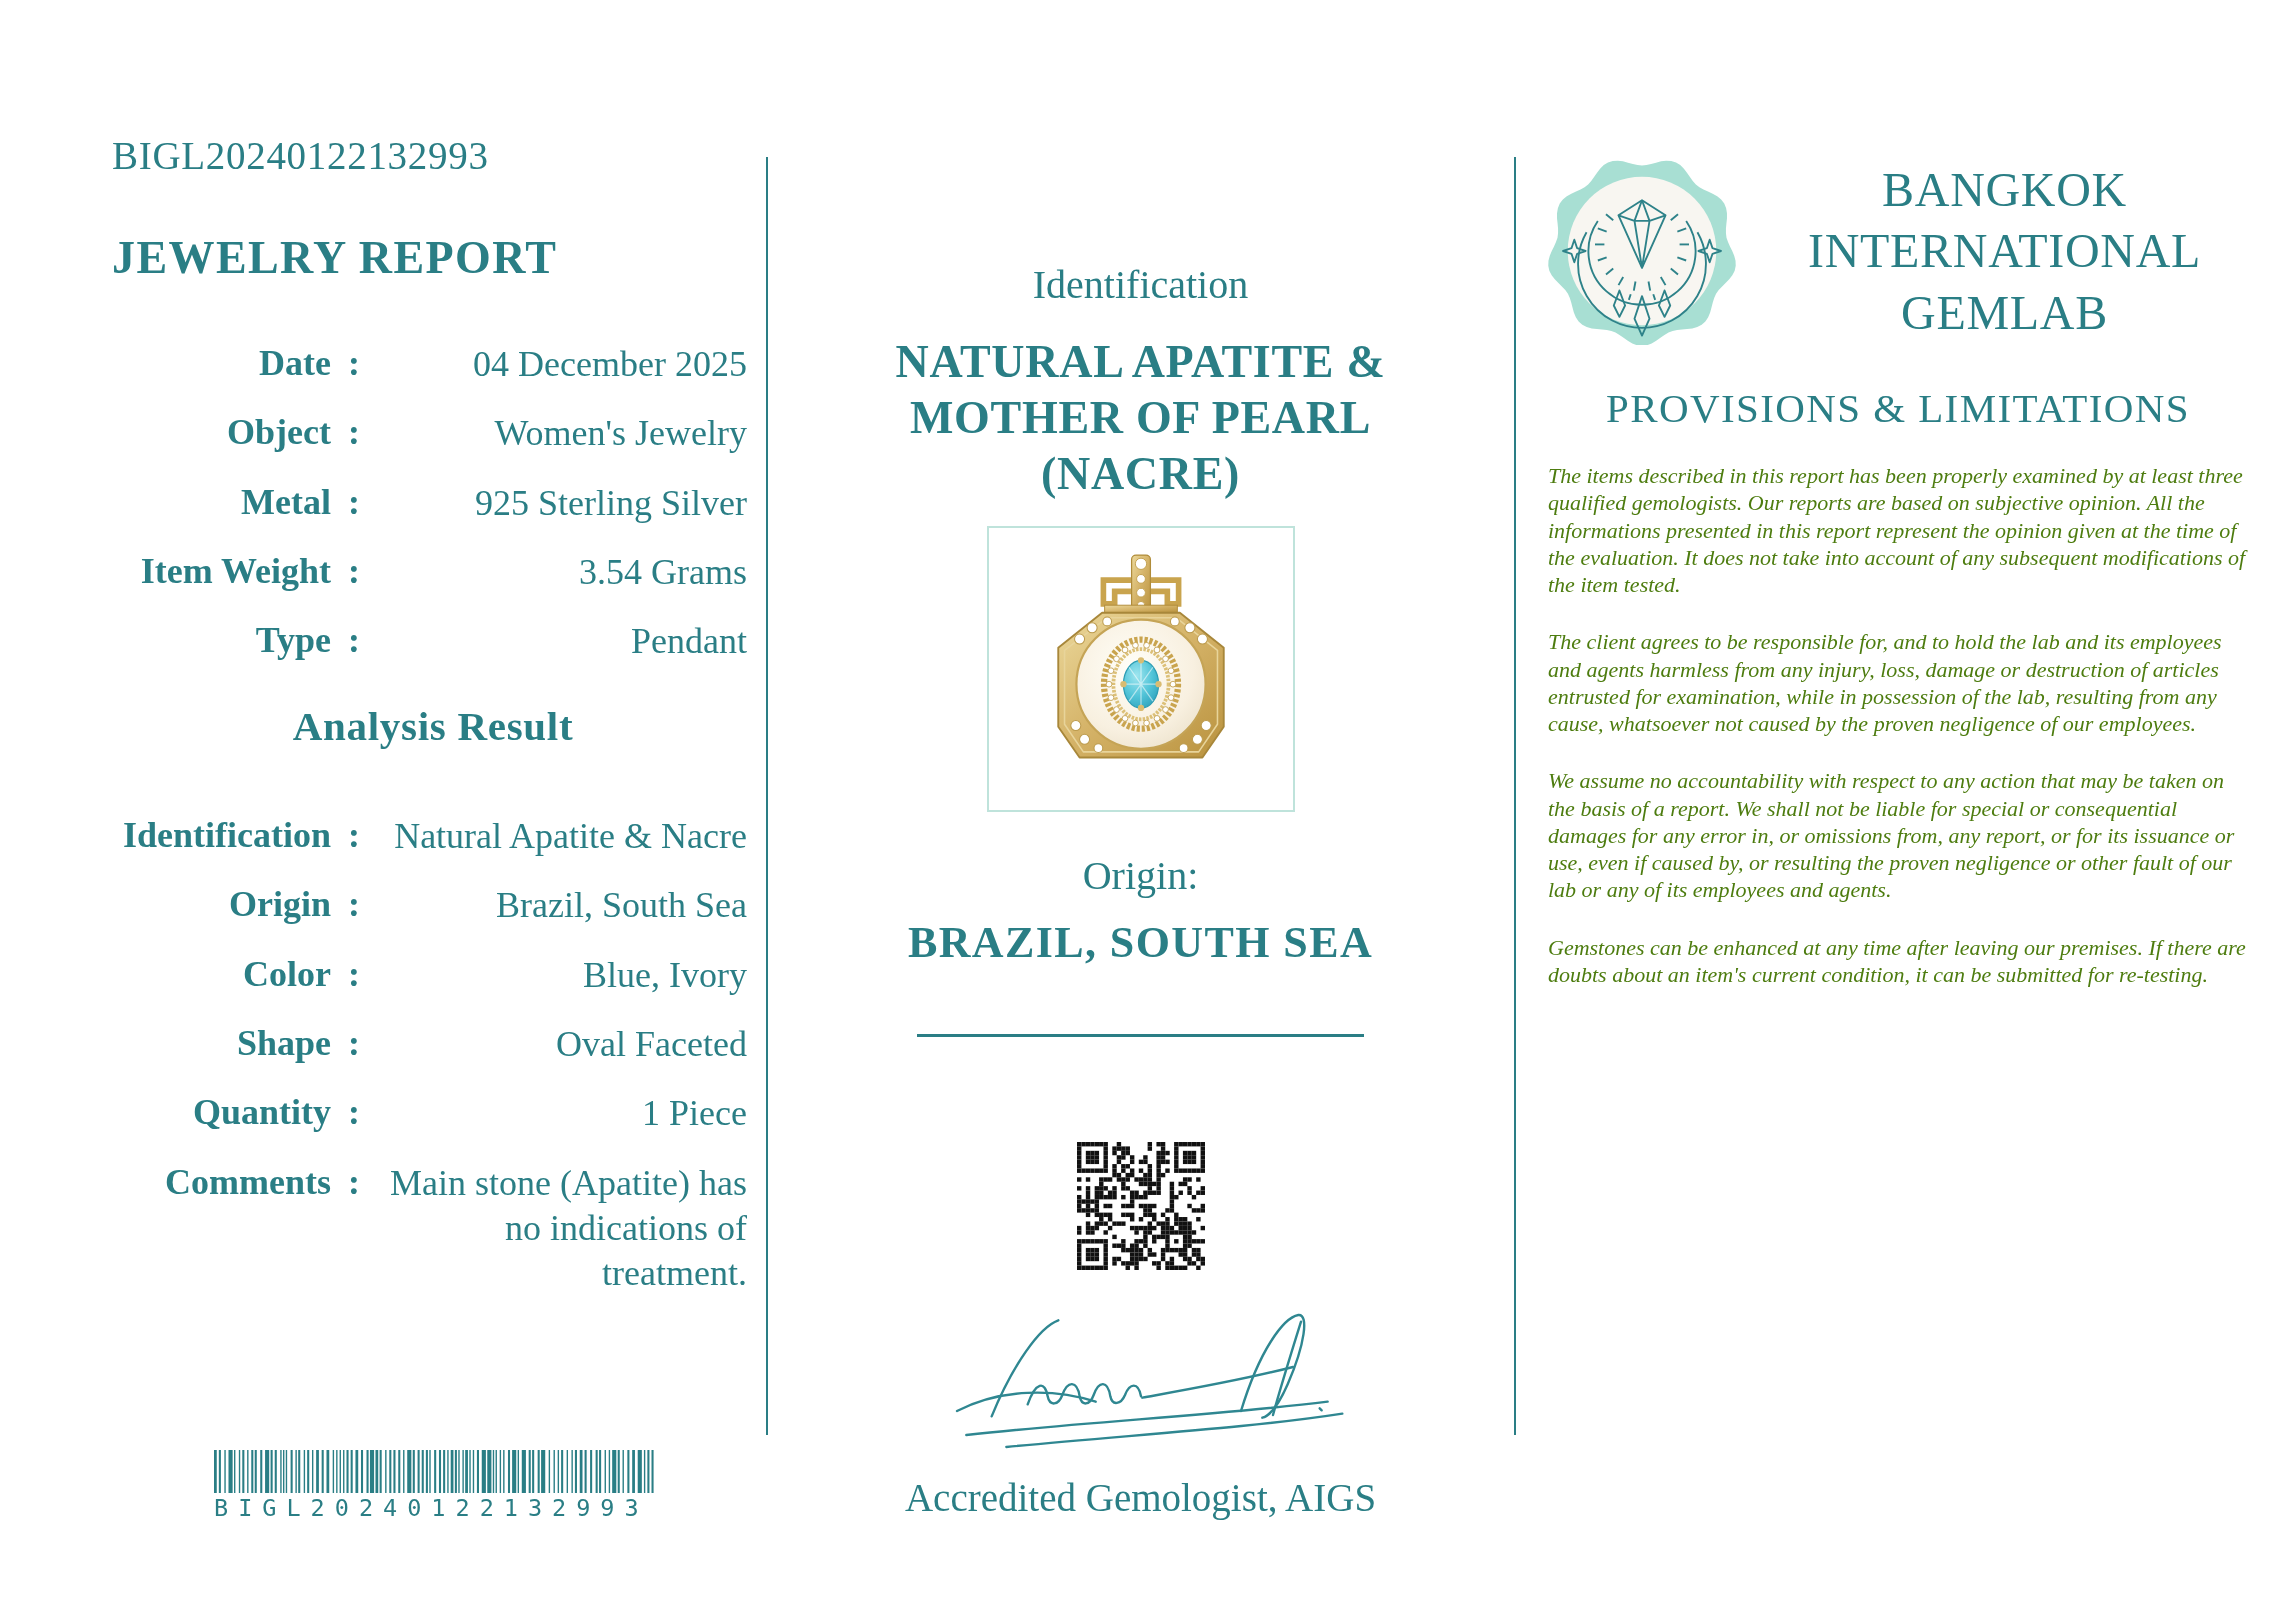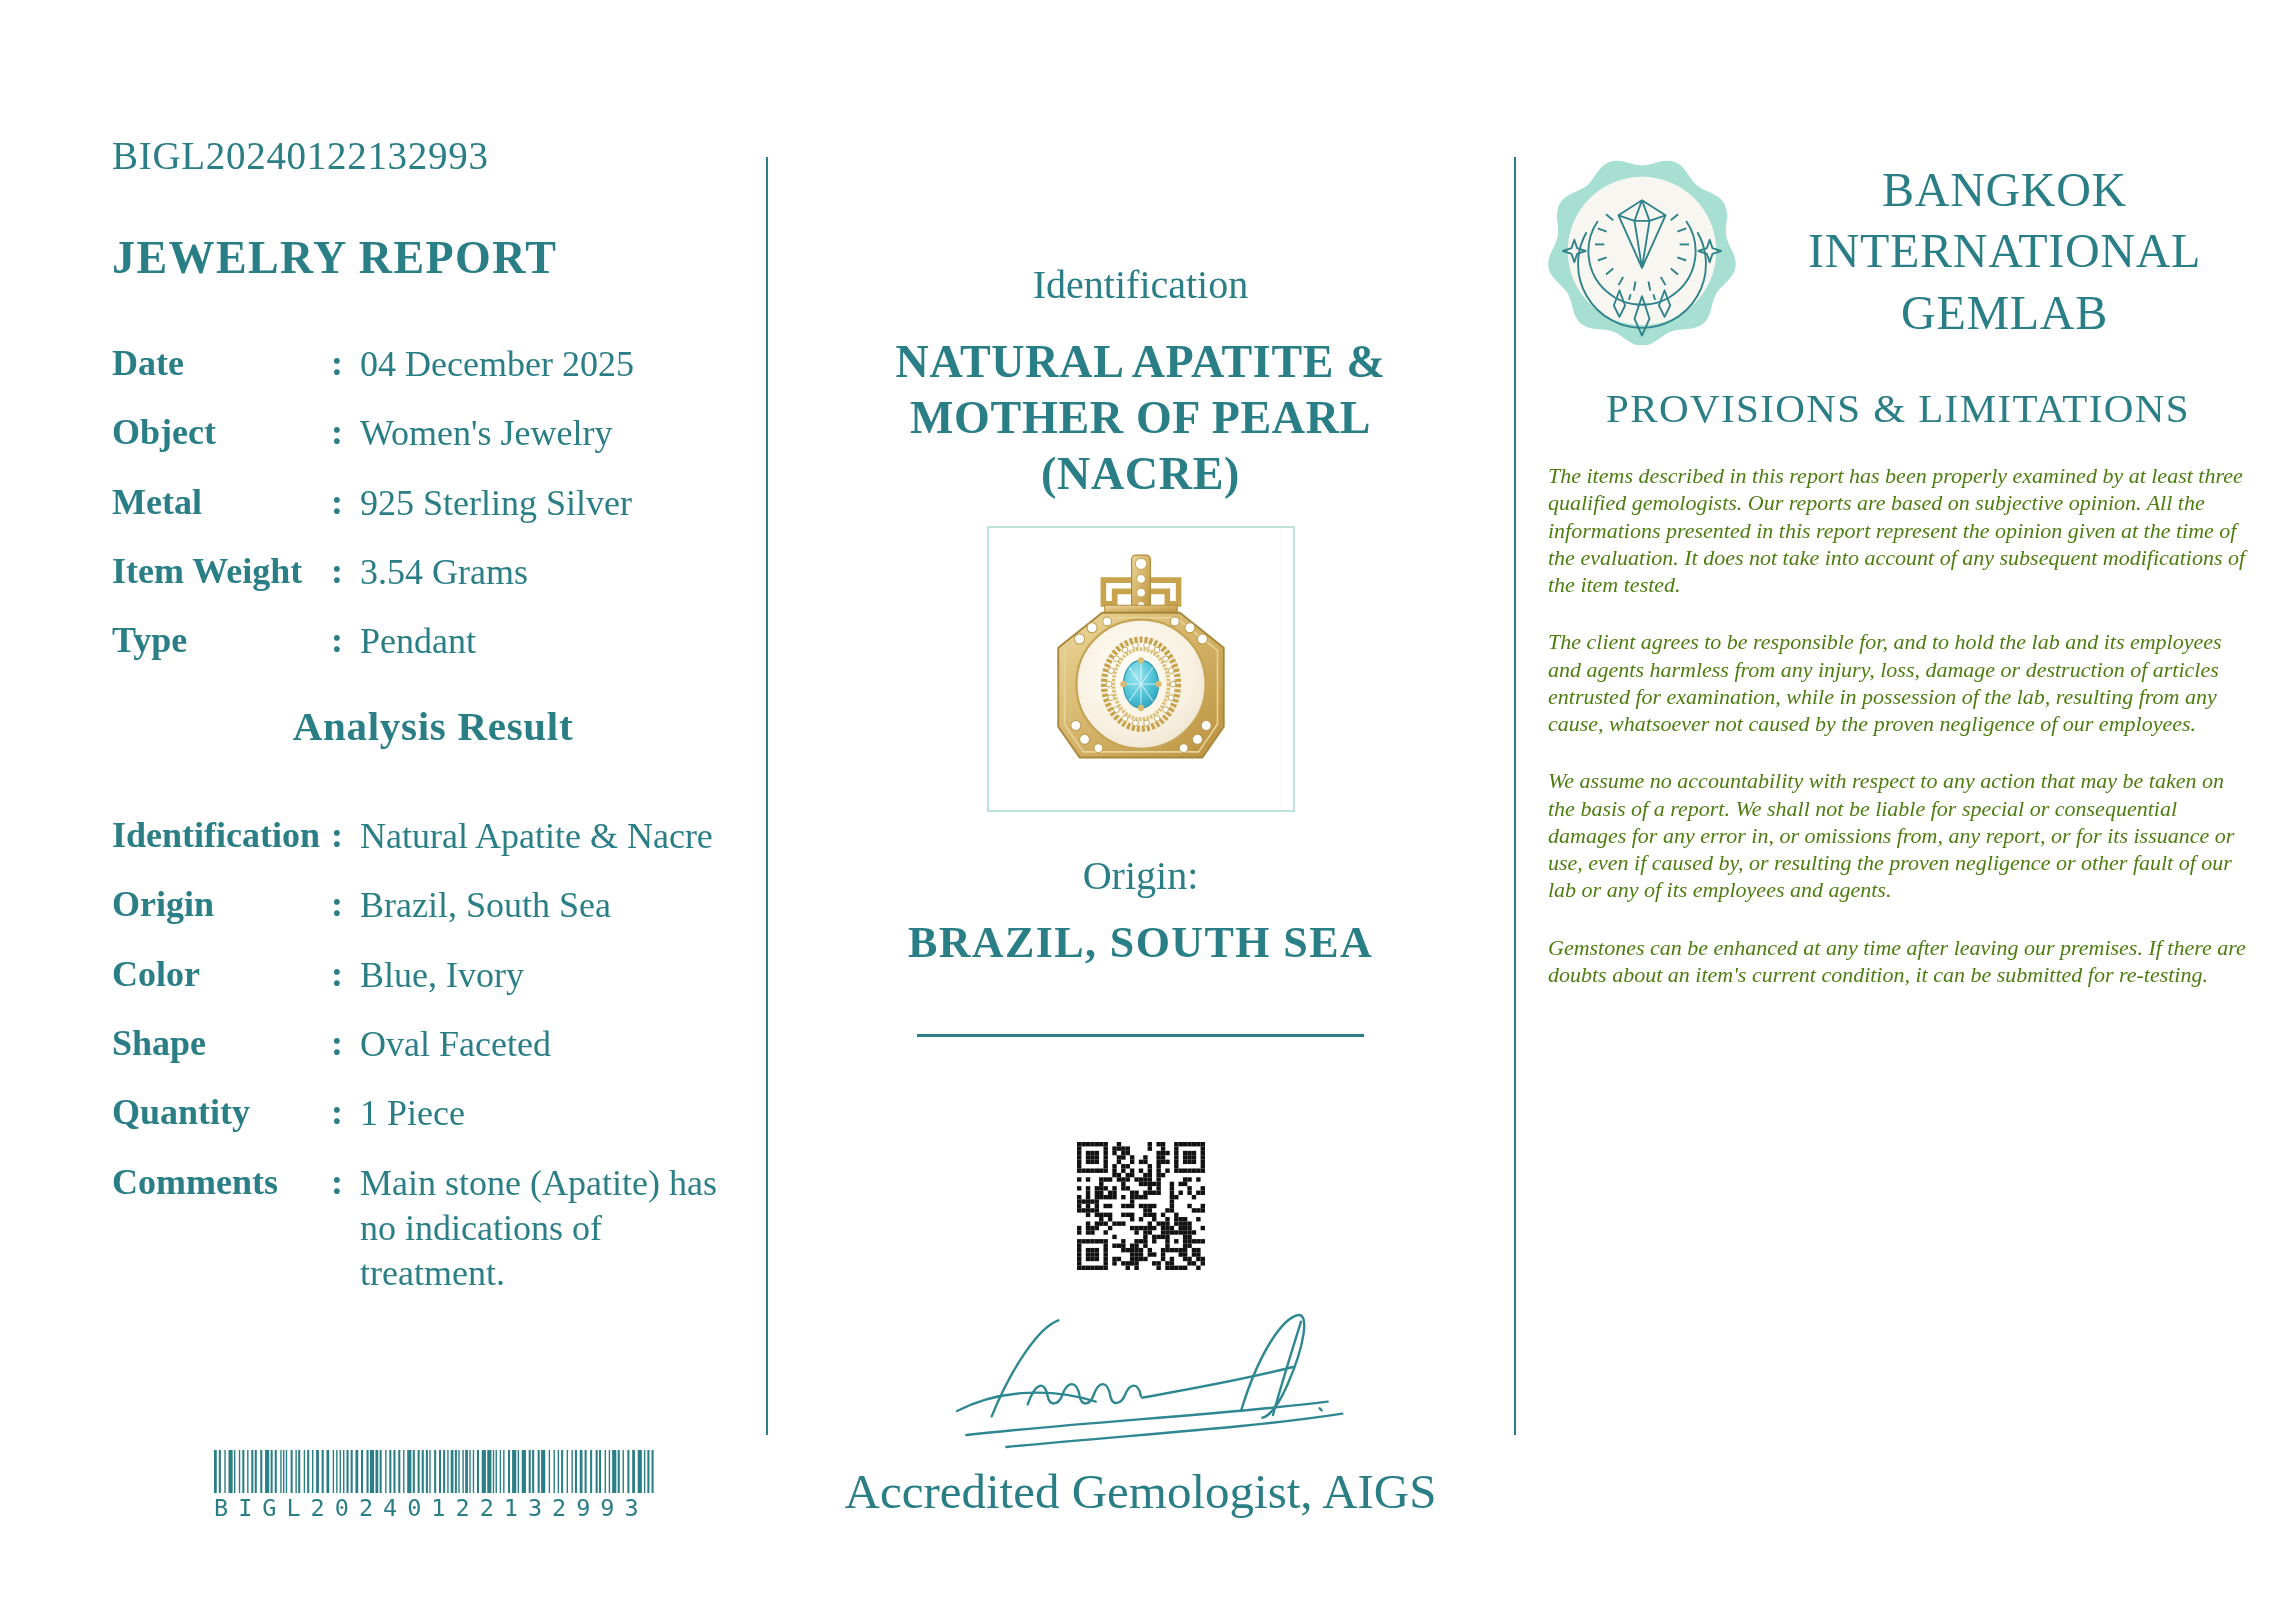--- a/index.html
+++ b/index.html
@@ -5,21 +5,21 @@
   html,body{margin:0;padding:0;background:#ffffff;}
   body{width:2284px;height:1617px;position:relative;overflow:hidden;
        font-family:"Liberation Serif", serif; color:#2a7e85;}
   .divider{position:absolute;top:157px;width:2.1px;height:1278px;background:#2a7e85;}
   #divider1{left:766px;} #divider2{left:1514px;}
 
   
   #col-left{position:absolute;left:112px;top:133px;width:642px;}
   .report-number{font-size:39px;letter-spacing:0.7px;}
   .jr-title{font-size:46px;font-weight:bold;margin-top:53px;letter-spacing:1.4px;}
-  .fields{margin-top:58px;}
+  .fields{margin-top:58px;text-align:right;}
   .fields.analysis{margin-top:64px;}
   .field-row{display:grid;grid-template-columns:219px 29px auto;font-size:36px;margin-bottom:24px;align-items:start;}
   .flabel{font-weight:bold;}
   .fcolon{font-weight:bold;}
   .fvalue{max-width:387px;line-height:1.26;}
   .analysis-title{font-size:41px;font-weight:bold;text-align:center;margin-top:37px;letter-spacing:0.7px;}
   #barcode-block{margin-top:153px;margin-left:102px;width:452px;}
   #barcode-svg{display:block;width:452px;height:43px;}
   .barcode-digits{font-family:"DejaVu Sans Mono", monospace;font-size:23.5px;letter-spacing:10px;
                   margin-top:1.4px;white-space:nowrap;color:#2a7e85;}
@@ -28,21 +28,21 @@
   #col-mid{position:absolute;left:779px;top:200px;width:723px;display:flex;flex-direction:column;align-items:center;}
   .section-title{font-size:40px;margin-top:61px;}
   .id-heading{font-size:46px;font-weight:bold;text-align:center;line-height:1.22;max-width:635px;margin-top:26px;letter-spacing:0.7px;}
   #photo-frame{margin-top:23.5px;width:304px;height:282px;border:2.1px solid #bfe3db;background:#ffffff;
                display:flex;align-items:center;justify-content:center;}
   .origin-label{font-size:40px;margin-top:40px;}
   .origin-value{font-size:44px;font-weight:bold;margin-top:18px;letter-spacing:1.4px;}
   #origin-rule{width:447px;height:2.8px;background:#2a7e85;margin-top:66px;}
   #qr-box{margin-top:105px;width:128px;height:128px;}
   #signature-box{margin-top:33px;width:442px;height:160px;}
-  .signer-title{font-size:49px;margin-top:0px;}
+  .signer-title{font-size:39px;margin-top:12px;}
 
   
   #col-right{position:absolute;left:1548px;top:157px;width:700px;}
   #lab-header{display:flex;flex-direction:row;align-items:center;gap:25px;}
   #lab-logo{width:188px;height:188px;flex:0 0 auto;}
   .lab-name{flex:1;text-align:center;font-size:48px;line-height:1.28;letter-spacing:0.7px;}
   .provisions-title{font-size:41px;text-align:center;margin-top:39px;letter-spacing:1.4px;}
   .para{font-size:22px;line-height:1.24;font-style:italic;text-align:left;color:#4d7c0f;margin-top:30px;}
   .para:first-of-type{margin-top:28px;}
 </style>

